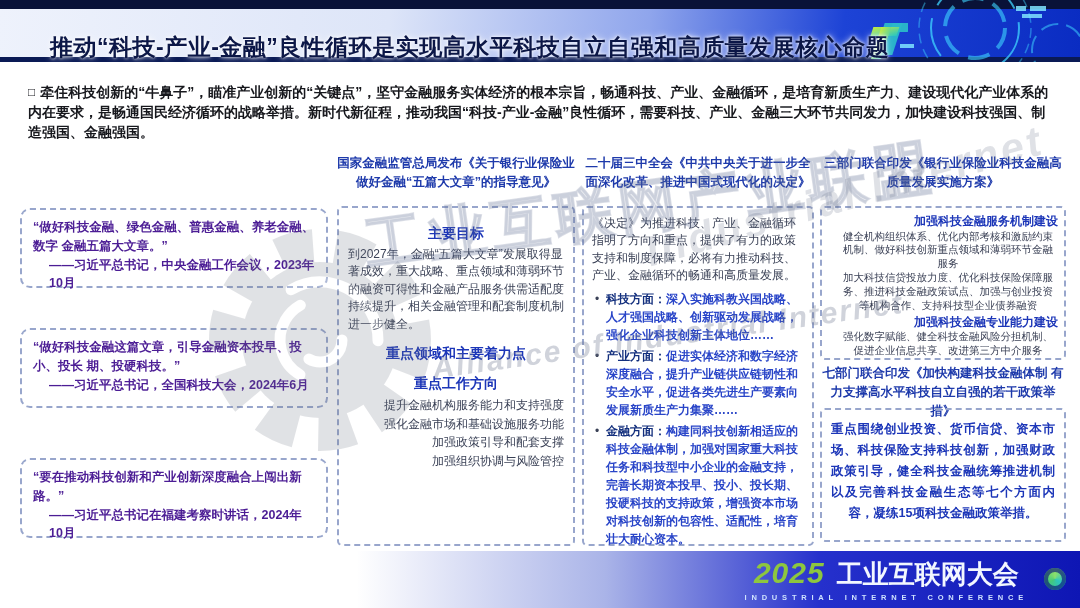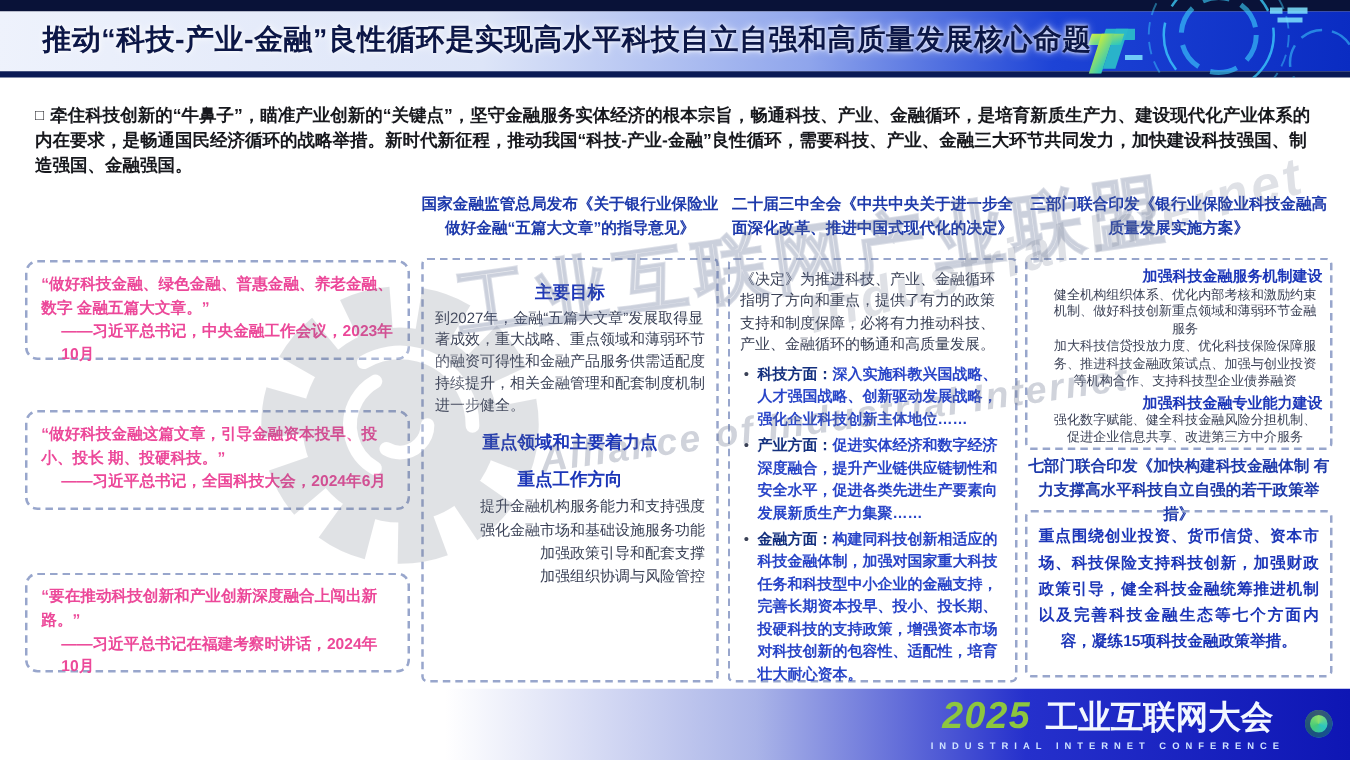--- a/index.html
+++ b/index.html
@@ -2,39 +2,39 @@
 <html><head>
 <meta charset="utf-8">
 <style>
   html,body{margin:0;padding:0;background:#e8e8e8;}
   .slide{position:relative;width:1080px;height:608px;background:#ffffff;overflow:hidden;
          font-family:"Liberation Sans","DejaVu Sans",sans-serif;}
   
   .hdr{position:absolute;left:0;top:0;width:1080px;height:62px;box-sizing:border-box;
        background:linear-gradient(95deg,#eef2fc 0%,#dde5f8 36%,#8fa5ec 60%,#1d43d6 78%,#0a2cc2 100%);
        border-top:9px solid #091238;border-bottom:5px solid #0a1a55;z-index:30;}
-  .hdr h1{position:absolute;left:34px;top:50%;transform:translateY(-54%);margin:0;
+  .hdr h1{position:absolute;left:34px;top:50%;transform:translateY(-54%);margin:16px;
           font-size:23px;font-weight:bold;color:#0c1747;white-space:nowrap;letter-spacing:.5px;
           text-shadow:0 0 3px #fff,0 0 7px rgba(255,255,255,.85);}
   .hud{position:absolute;right:0;top:-9px;height:62px;}
   .ttlogo{position:absolute;left:856px;top:10px;}
   
   .intro{position:absolute;left:28px;top:83px;width:1028px;font-size:14px;line-height:1.42;
          font-weight:bold;color:#17181d;z-index:6;}
   .intro .sq{font-size:12px;margin-right:5px;position:relative;top:-1px;}
   
   .doc-h{position:absolute;top:154px;font-size:12.5px;font-weight:bold;color:#1e3aab;
          text-align:center;line-height:1.55;z-index:6;}
   #dh1{left:337px;width:238px;}
   #dh2{left:582px;width:232px;}
   #dh3{left:820px;width:246px;}
   
   .qbox{position:absolute;left:20px;width:308px;height:80px;box-sizing:border-box;
         border:2px dashed #98a6cc;border-radius:10px;padding:8px 11px;
-        font-size:12.5px;line-height:1.5;color:#ec4899;font-weight:600;z-index:6;}
+        font-size:12.5px;line-height:1.5;color:#4c1d95;font-weight:600;z-index:6;}
   #q1{top:208px;} #q2{top:328px;} #q3{top:458px;display:flex;flex-direction:column;justify-content:space-between;}
   .q-src{padding-left:16px;}
   
   .panel{position:absolute;box-sizing:border-box;border:2px dashed #98a6cc;border-radius:5px;z-index:6;}
   #p2{left:337px;top:206px;width:238px;height:340px;padding:5px 9px;}
   #p3{left:582px;top:206px;width:232px;height:340px;padding:7px 8px;}
   #p4a{left:820px;top:206px;width:246px;height:154px;padding:4px 6px;}
   #p4b{left:820px;top:408px;width:246px;height:134px;padding:9px 9px;}
   .sec-title{text-align:center;color:#1c36b8;font-weight:bold;font-size:14px;margin:12px 0 3px 0;}
   .body-txt{font-size:12px;line-height:1.45;color:#3a4156;font-weight:500;}

